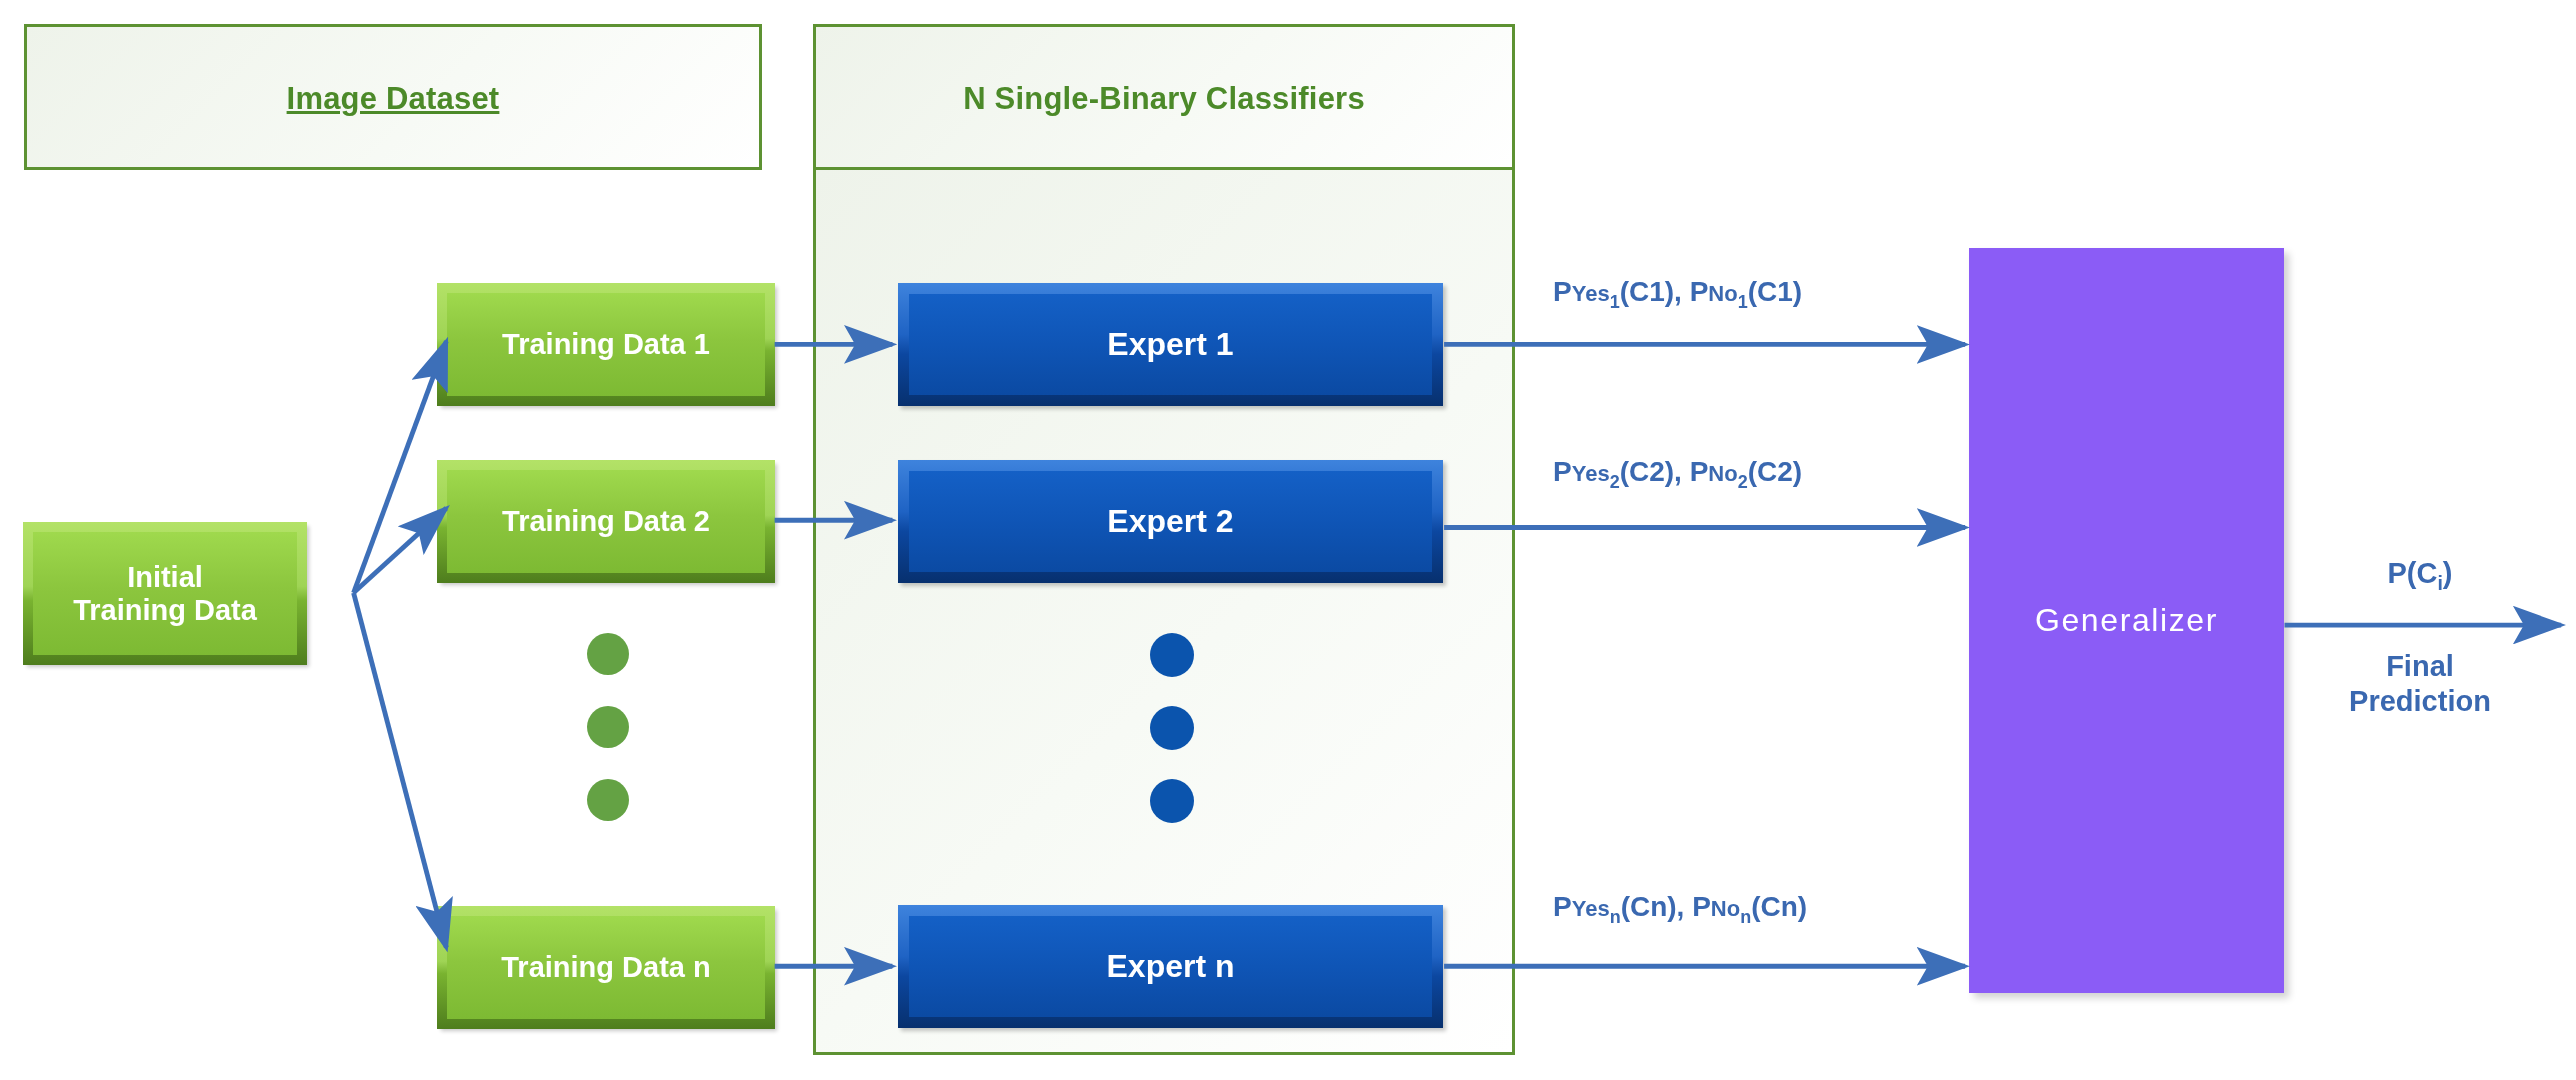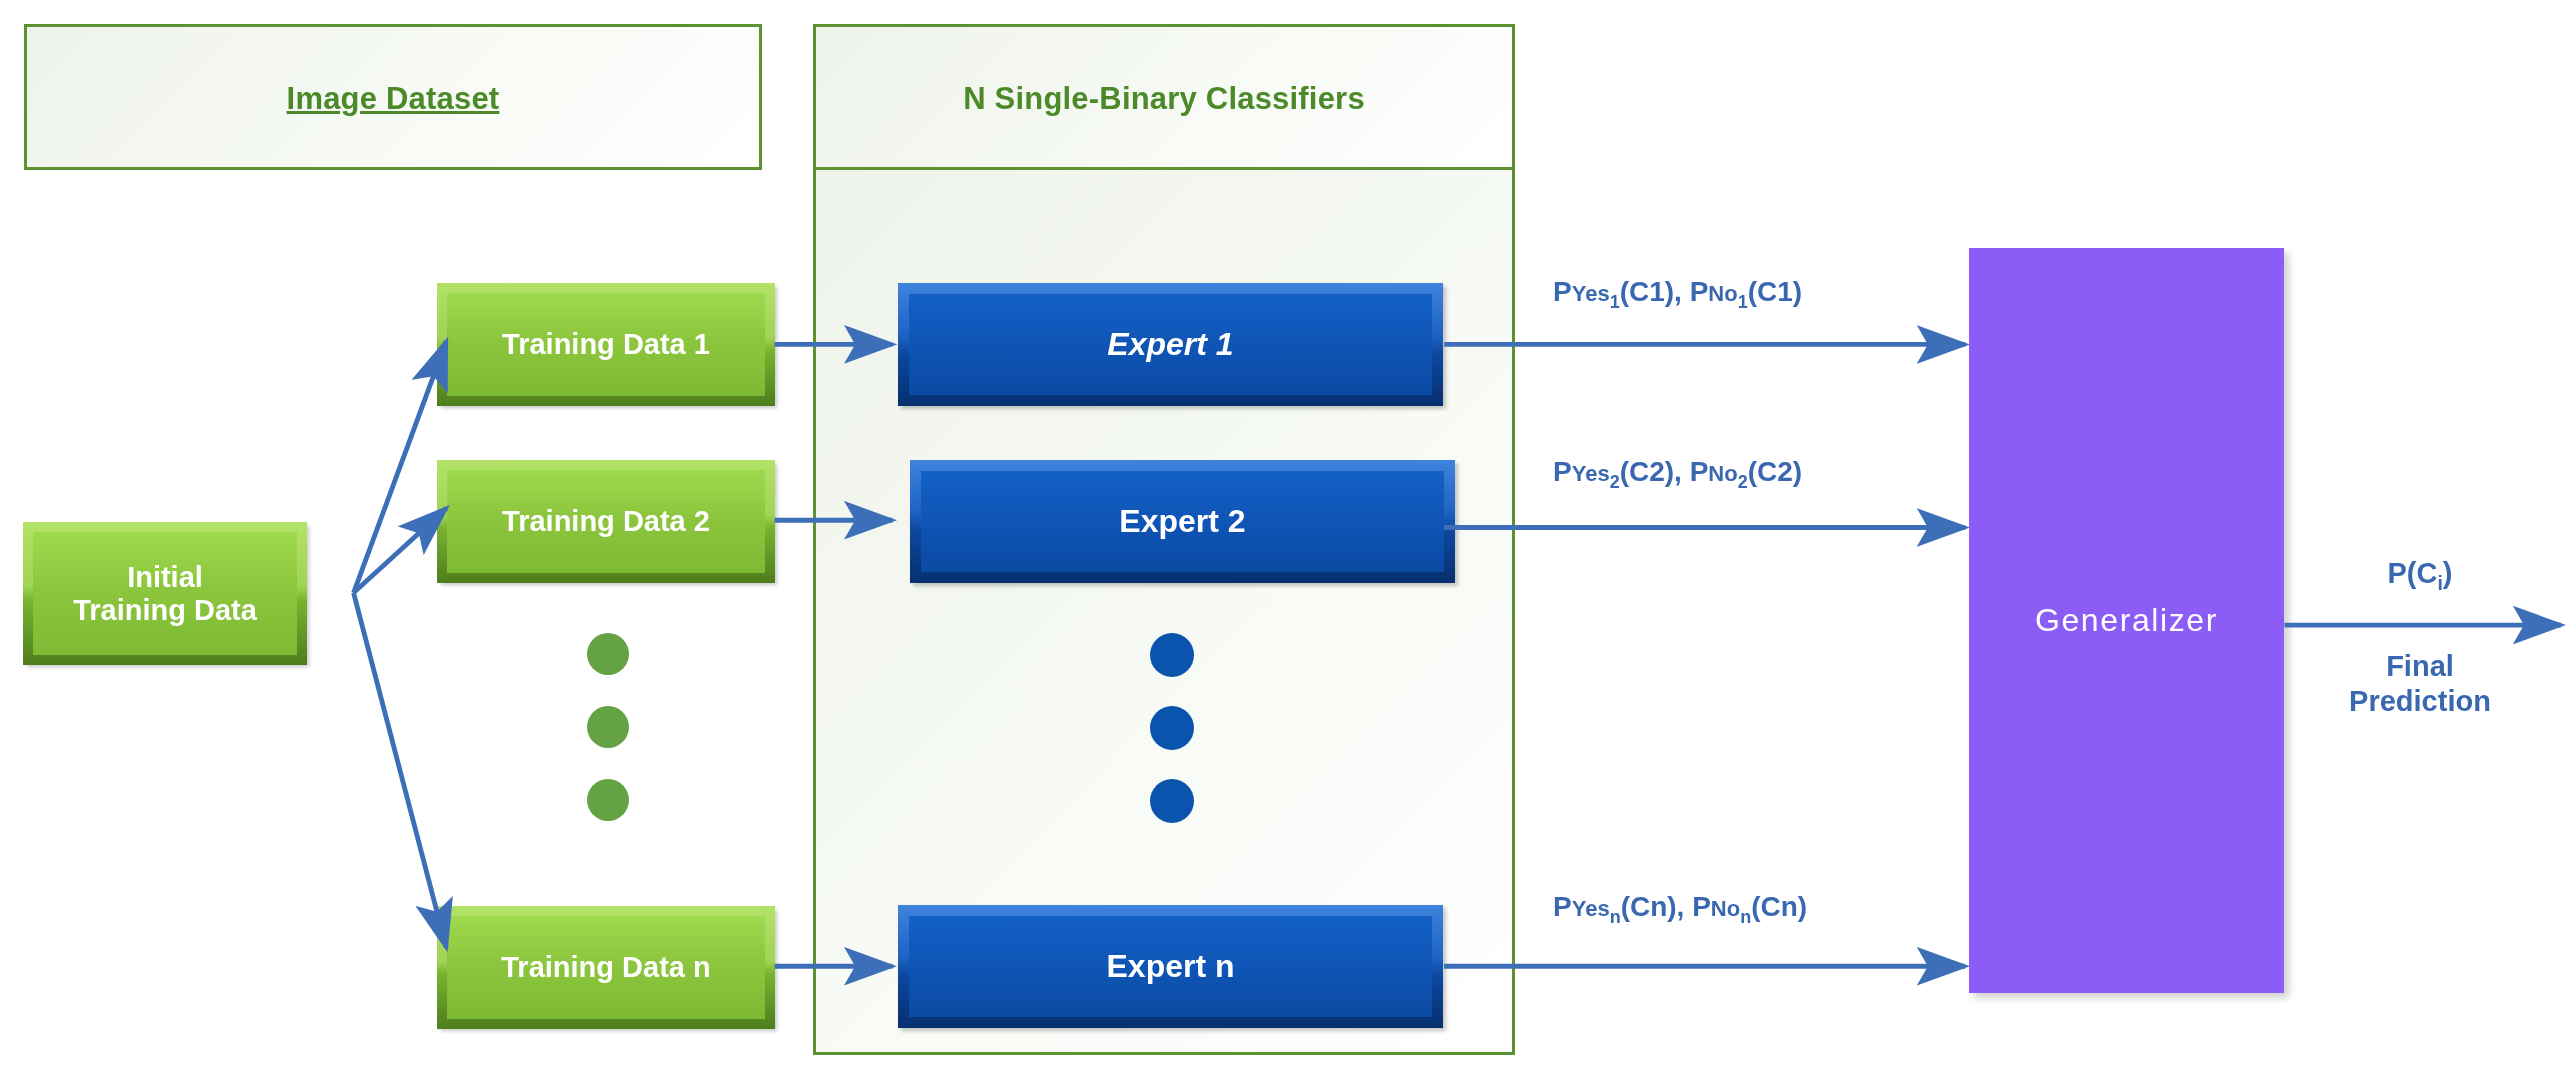--- a/index.html
+++ b/index.html
@@ -200,24 +200,24 @@
     <span class="inner">Training Data 2</span>
   </div>
   <div class="block green" style="left:438px; top:907px; width:336px; height:121px;">
     <span class="inner">Training Data n</span>
   </div>
 
   <div class="dot green-dot" style="left:587px; top:633px; width:42px; height:42px;"></div>
   <div class="dot green-dot" style="left:587px; top:706px; width:42px; height:42px;"></div>
   <div class="dot green-dot" style="left:587px; top:779px; width:42px; height:42px;"></div>
 
-  <div class="block blue" style="left:898px; top:283px; width:545px; height:123px;font-style:italic;">
+  <div class="block blue" style="left:898px; top:283px; width:545px; height:123px;">
     <span class="inner">Expert 1</span>
   </div>
-  <div class="block blue" style="left:898px; top:460px; width:545px; height:123px;margin-left:12px;">
+  <div class="block blue" style="left:898px; top:460px; width:545px; height:123px;">
     <span class="inner">Expert 2</span>
   </div>
   <div class="block blue" style="left:898px; top:905px; width:545px; height:123px;">
     <span class="inner">Expert n</span>
   </div>
 
   <div class="dot blue-dot" style="left:1150px; top:633px; width:44px; height:44px;"></div>
   <div class="dot blue-dot" style="left:1150px; top:706px; width:44px; height:44px;"></div>
   <div class="dot blue-dot" style="left:1150px; top:779px; width:44px; height:44px;"></div>
 

